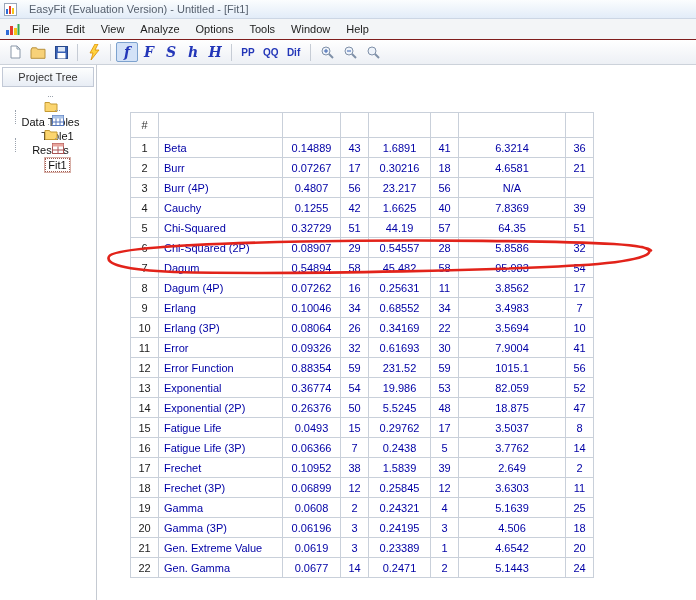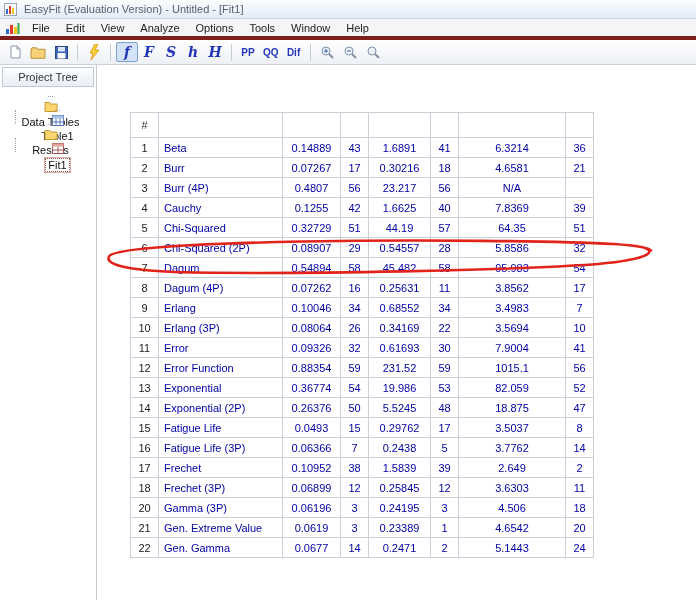--- a/index.html
+++ b/index.html
@@ -2,26 +2,26 @@
 <html><head>
 <meta charset="utf-8">
 <style>
   * { margin:0; padding:0; box-sizing:border-box; }
   html,body { width:696px; height:600px; overflow:hidden; }
   body { font-family:"Liberation Sans","DejaVu Sans",sans-serif; font-size:11px; background:#fff; position:relative; color:#222; }
 
   
   .titlebar { position:absolute; top:0; left:0; right:0; height:19px;
     background:linear-gradient(#fbfdfe,#e2ecf8); border-bottom:1px solid #ccd6e4;
-    display:flex; align-items:center; gap:7px; padding:0 4px; color:#56606e; }
+    display:flex; align-items:center; gap:12px; padding:0 4px; color:#56606e; }
   .titlebar .title { font-size:11px; }
 
   
   .menubar { position:absolute; top:19px; left:0; right:0; height:21px;
-    background:#f3f5f7; border-bottom:4px solid #7f1d1d;
+    background:#f3f5f7; border-bottom:1px solid #7f1d1d;
     display:flex; align-items:center; padding:0 3px; }
   .menu-item { padding:3px 8px; color:#1d1d1d; cursor:default; }
   .app-icon16 { margin:0 4px 0 2px; display:flex; }
 
   
   .toolbar { position:absolute; top:40px; left:0; right:0; height:25px;
     background:linear-gradient(#ffffff,#edf0f5); border-bottom:1px solid #ccd2da;
     display:flex; align-items:center; padding:0 4px; }
   .tb-btn { min-width:22px; height:20px; display:flex; align-items:center; justify-content:center;
     border:1px solid transparent; border-radius:2px; padding:0 3px; cursor:default; }
@@ -434,20 +434,30 @@
     <td class="idx">18</td>
     <td class="name">Frechet (3P)</td>
     <td>0.06899</td>
     <td>12</td>
     <td>0.25845</td>
     <td>12</td>
     <td>3.6303</td>
     <td>11</td>
   </tr>
 
+  <tr>
+    <td class="idx">19</td>
+    <td class="name">Gamma</td>
+    <td>0.0608</td>
+    <td>2</td>
+    <td>0.24321</td>
+    <td>4</td>
+    <td>5.1639</td>
+    <td>25</td>
+  </tr>
 
   <tr>
     <td class="idx">20</td>
     <td class="name">Gamma (3P)</td>
     <td>0.06196</td>
     <td>3</td>
     <td>0.24195</td>
     <td>3</td>
     <td>4.506</td>
     <td>18</td>

